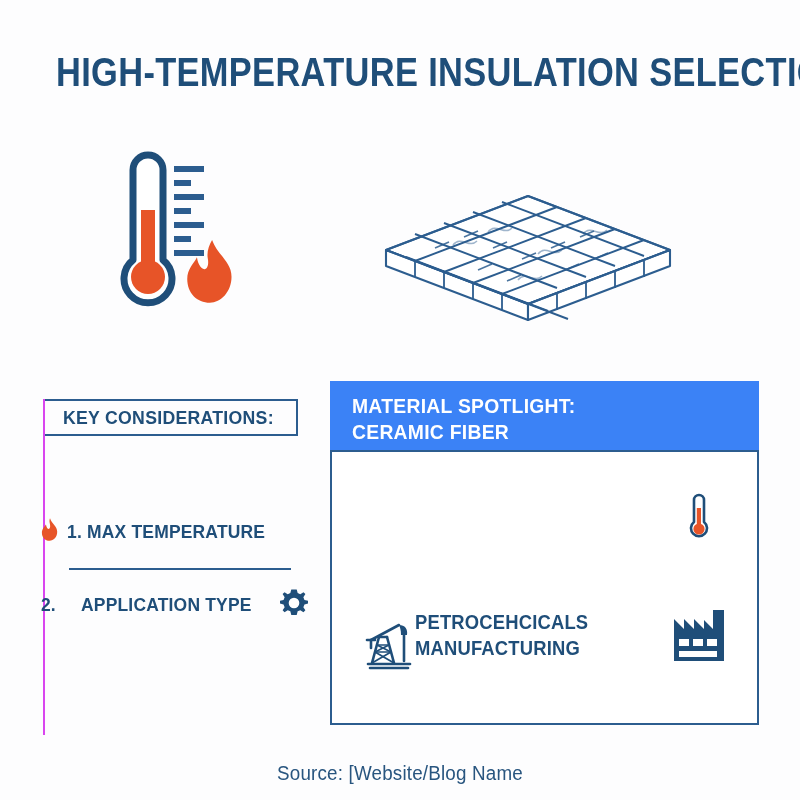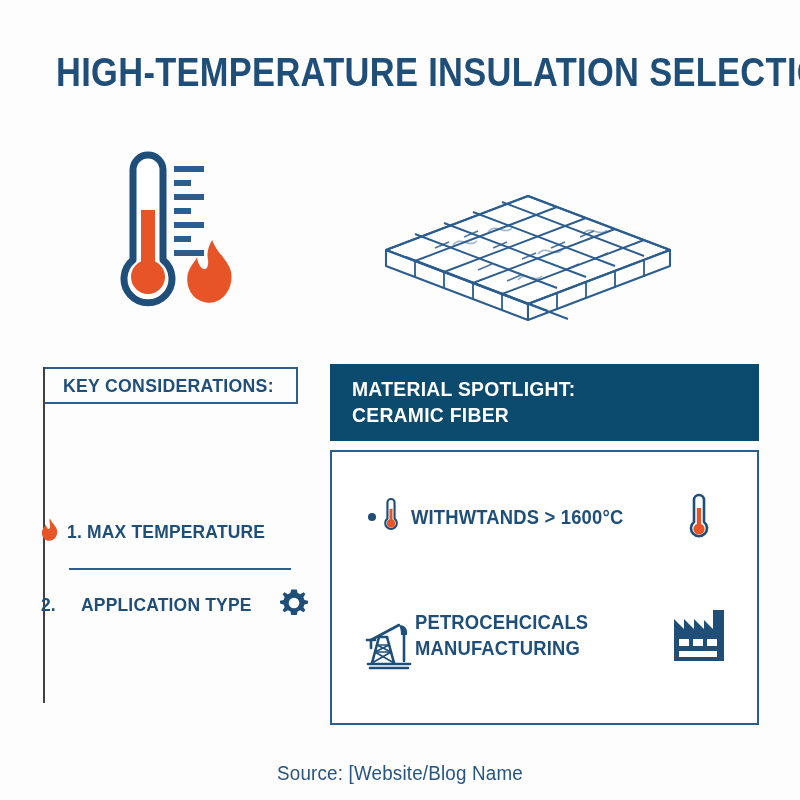--- a/index.html
+++ b/index.html
@@ -51,24 +51,24 @@
     left: 378px;
     top: 188px;
     width: 300px;
     height: 145px;
   }
 
   
   .key-box {
     position: absolute;
     left: 43px;
-    top: 367px;
+    top: 399px;
     width: 255px;
     height: 336px;
-    border-left: 2px solid #404040;
+    border-left: 2px solid #d946ef;
   }
   .key-head {
     position: absolute;
     left: 0;
     top: 0;
     width: 253px;
     height: 37px;
     box-sizing: border-box;
     border: 2px solid #2c5d8f;
     border-left: none;
@@ -119,24 +119,24 @@
     top: 568px;
     width: 222px;
     height: 2px;
     background: #2c5d8f;
   }
 
   
   .spot-head {
     position: absolute;
     left: 330px;
-    top: 364px;
+    top: 381px;
     width: 429px;
     height: 77px;
-    background: #0c4a6e;
+    background: #3b82f6;
     box-sizing: border-box;
     padding: 12px 11px 0 22px;
   }
   .spot-head div {
     color: #ffffff;
     font-family: "Liberation Sans Narrow", "Liberation Sans", sans-serif;
     font-weight: bold;
     font-size: 21px;
     line-height: 26px;
     letter-spacing: 0.3px;
@@ -361,31 +361,20 @@
     </span>
   </div>
   <div class="key-div"></div>
 
   <div class="spot-head">
     <div>MATERIAL SPOTLIGHT:</div>
     <div>CERAMIC FIBER</div>
   </div>
   <div class="spot-body"></div>
 
-  <div class="spot-row spot-row-1">
-    <span class="bullet-dot"></span>
-    <span style="flex:0 0 auto;margin-left:7px;">
-      <svg viewBox="0 0 18 42" width="16" height="38">
-        <path d="M5 7 a4 4 0 0 1 8 0 L13 25 a6.5 6.5 0 1 1 -8 0 Z" fill="#ffffff" stroke="#1f4e79" stroke-width="2.4" stroke-linejoin="round"></path>
-        <rect x="7.3" y="14" width="3.4" height="14" fill="#e75428"></rect>
-        <circle cx="9" cy="30.5" r="4.6" fill="#e75428"></circle>
-      </svg>
-    </span>
-    <span class="spot-text" style="margin-left:12px;">WITHWTANDS &gt; 1600°C</span>
-  </div>
 
 
   <div class="apps">
     <div>PETROCEHCICALS</div>
     <div>MANUFACTURING</div>
   </div>
 
   <div class="pump-icon">
     <svg viewBox="0 0 50 55" width="50" height="55">
       <g stroke="#1f4e79" fill="none" stroke-width="2.6" stroke-linejoin="round" stroke-linecap="round">

